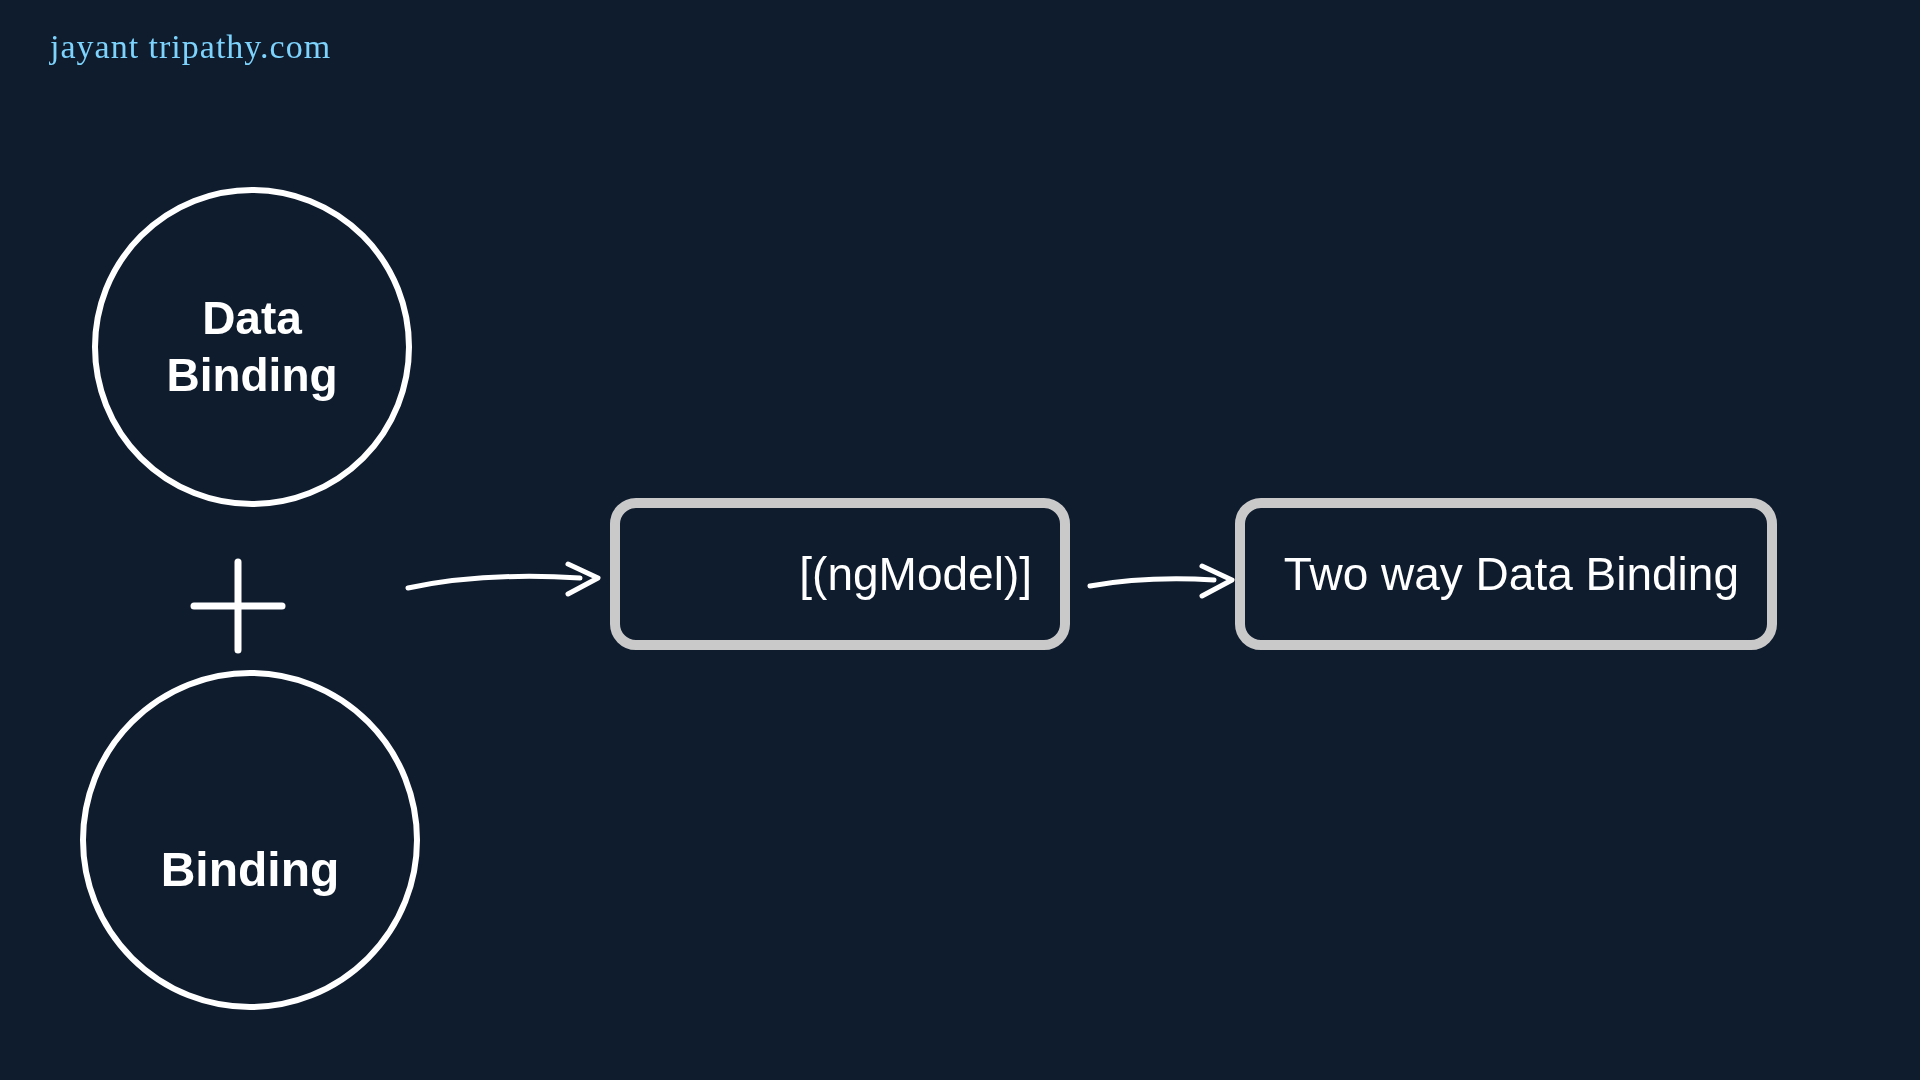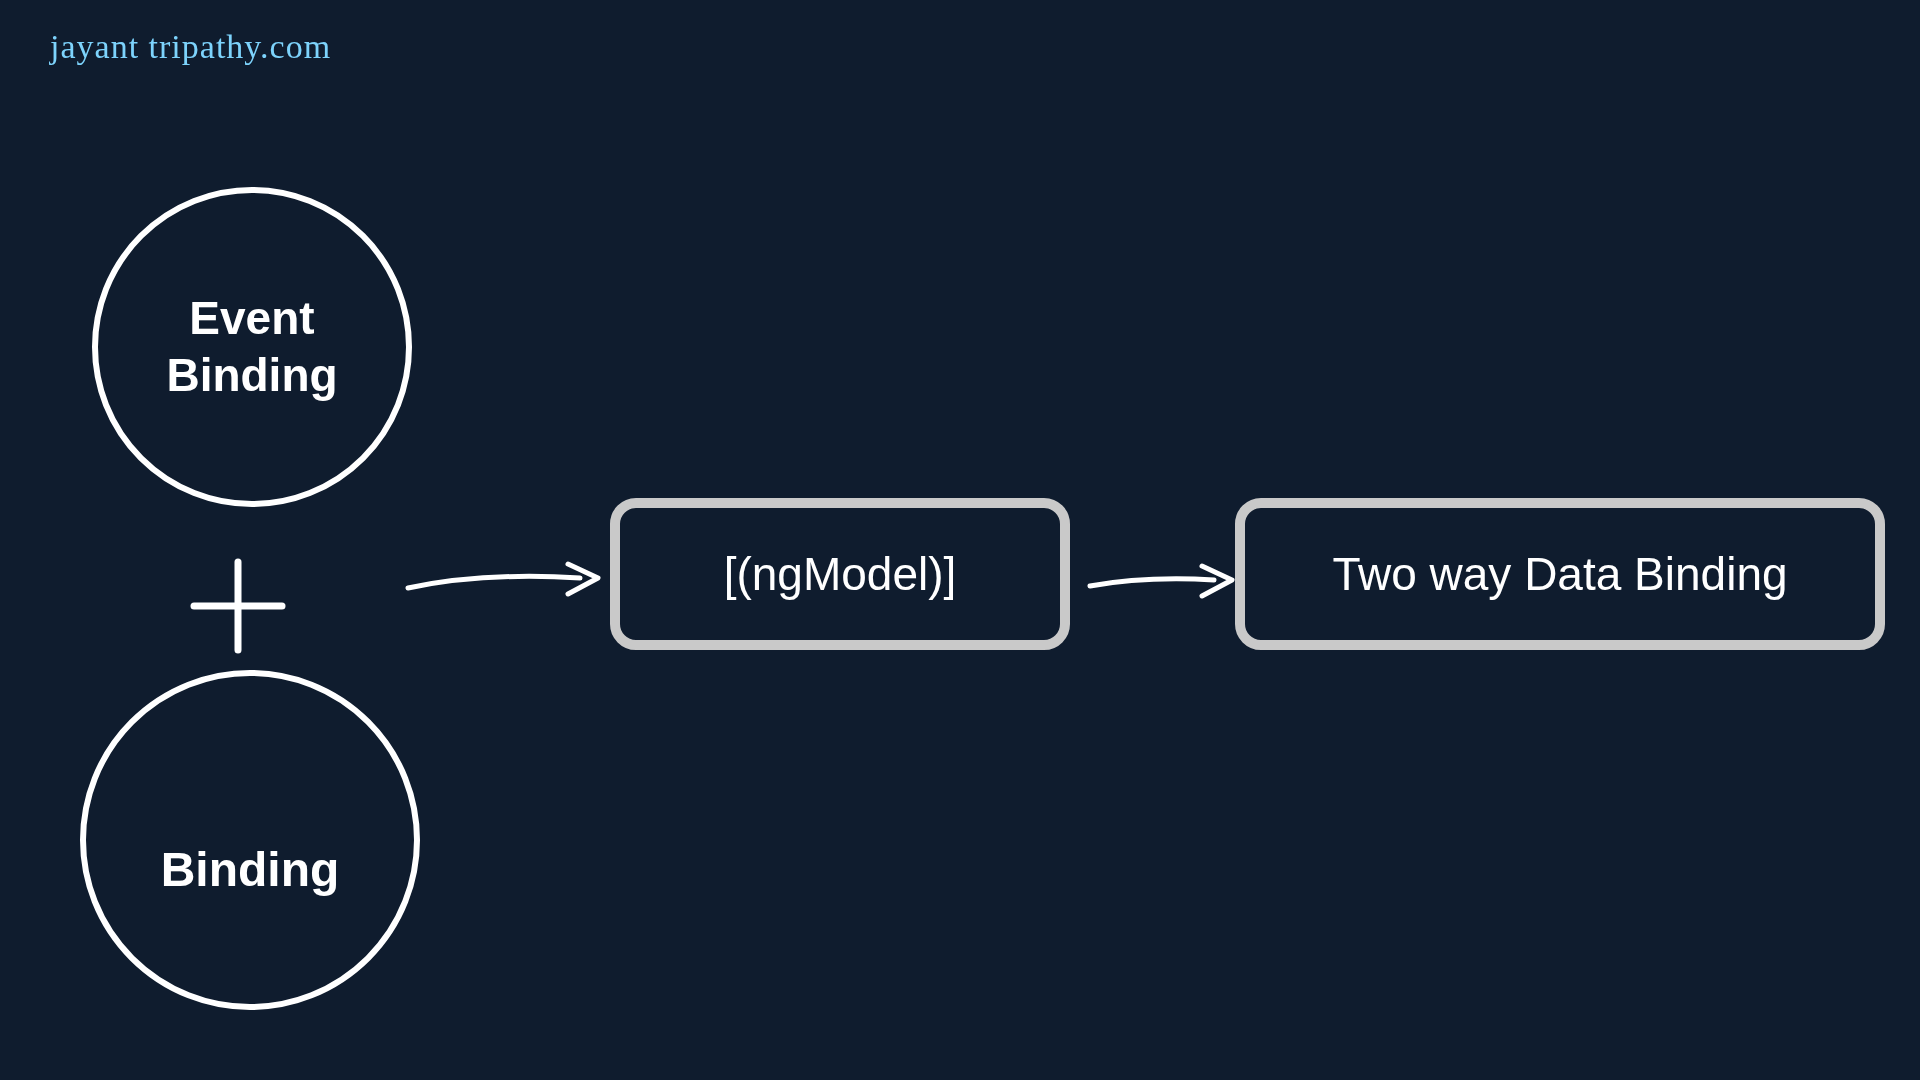--- a/index.html
+++ b/index.html
@@ -54,51 +54,51 @@
     top: 556px;
     width: 100px;
     height: 100px;
   }
   .box {
     position: absolute;
     border: 10px solid #c9c9c9;
     border-radius: 26px;
     display: flex;
     align-items: center;
-    justify-content: center;
+    justify-content: flex-end;
     font-size: 46px;
     font-weight: 500;
     padding: 0 28px;
     height: 152px;
   }
   .box-ngmodel {
     left: 610px;
     top: 498px;
     width: 460px;
   }
   .box-twoway {
     left: 1235px;
     top: 498px;
-    width: 650px;
+    width: 542px;
   }
   .arrow {
     position: absolute;
     top: 558px;
   }
   .arrow-1 { left: 404px; width: 200px; height: 50px; }
   .arrow-2 { left: 1086px; width: 150px; height: 50px; }
 </style>
 </head>
 <body>
 
 <div class="watermark">jayant tripathy.com</div>
 
 <div class="circle circle-top">
   <div>
-    <span>Event</span><br>
+    <span>Data</span><br>
     <span>Binding</span>
   </div>
 </div>
 
 <div class="plus">
   <svg viewBox="0 0 100 100" width="100" height="100">
     <line x1="50" y1="6" x2="50" y2="94" stroke="#ffffff" stroke-width="7" stroke-linecap="round"></line>
     <line x1="6" y1="50" x2="94" y2="50" stroke="#ffffff" stroke-width="7" stroke-linecap="round"></line>
   </svg>
 </div>

